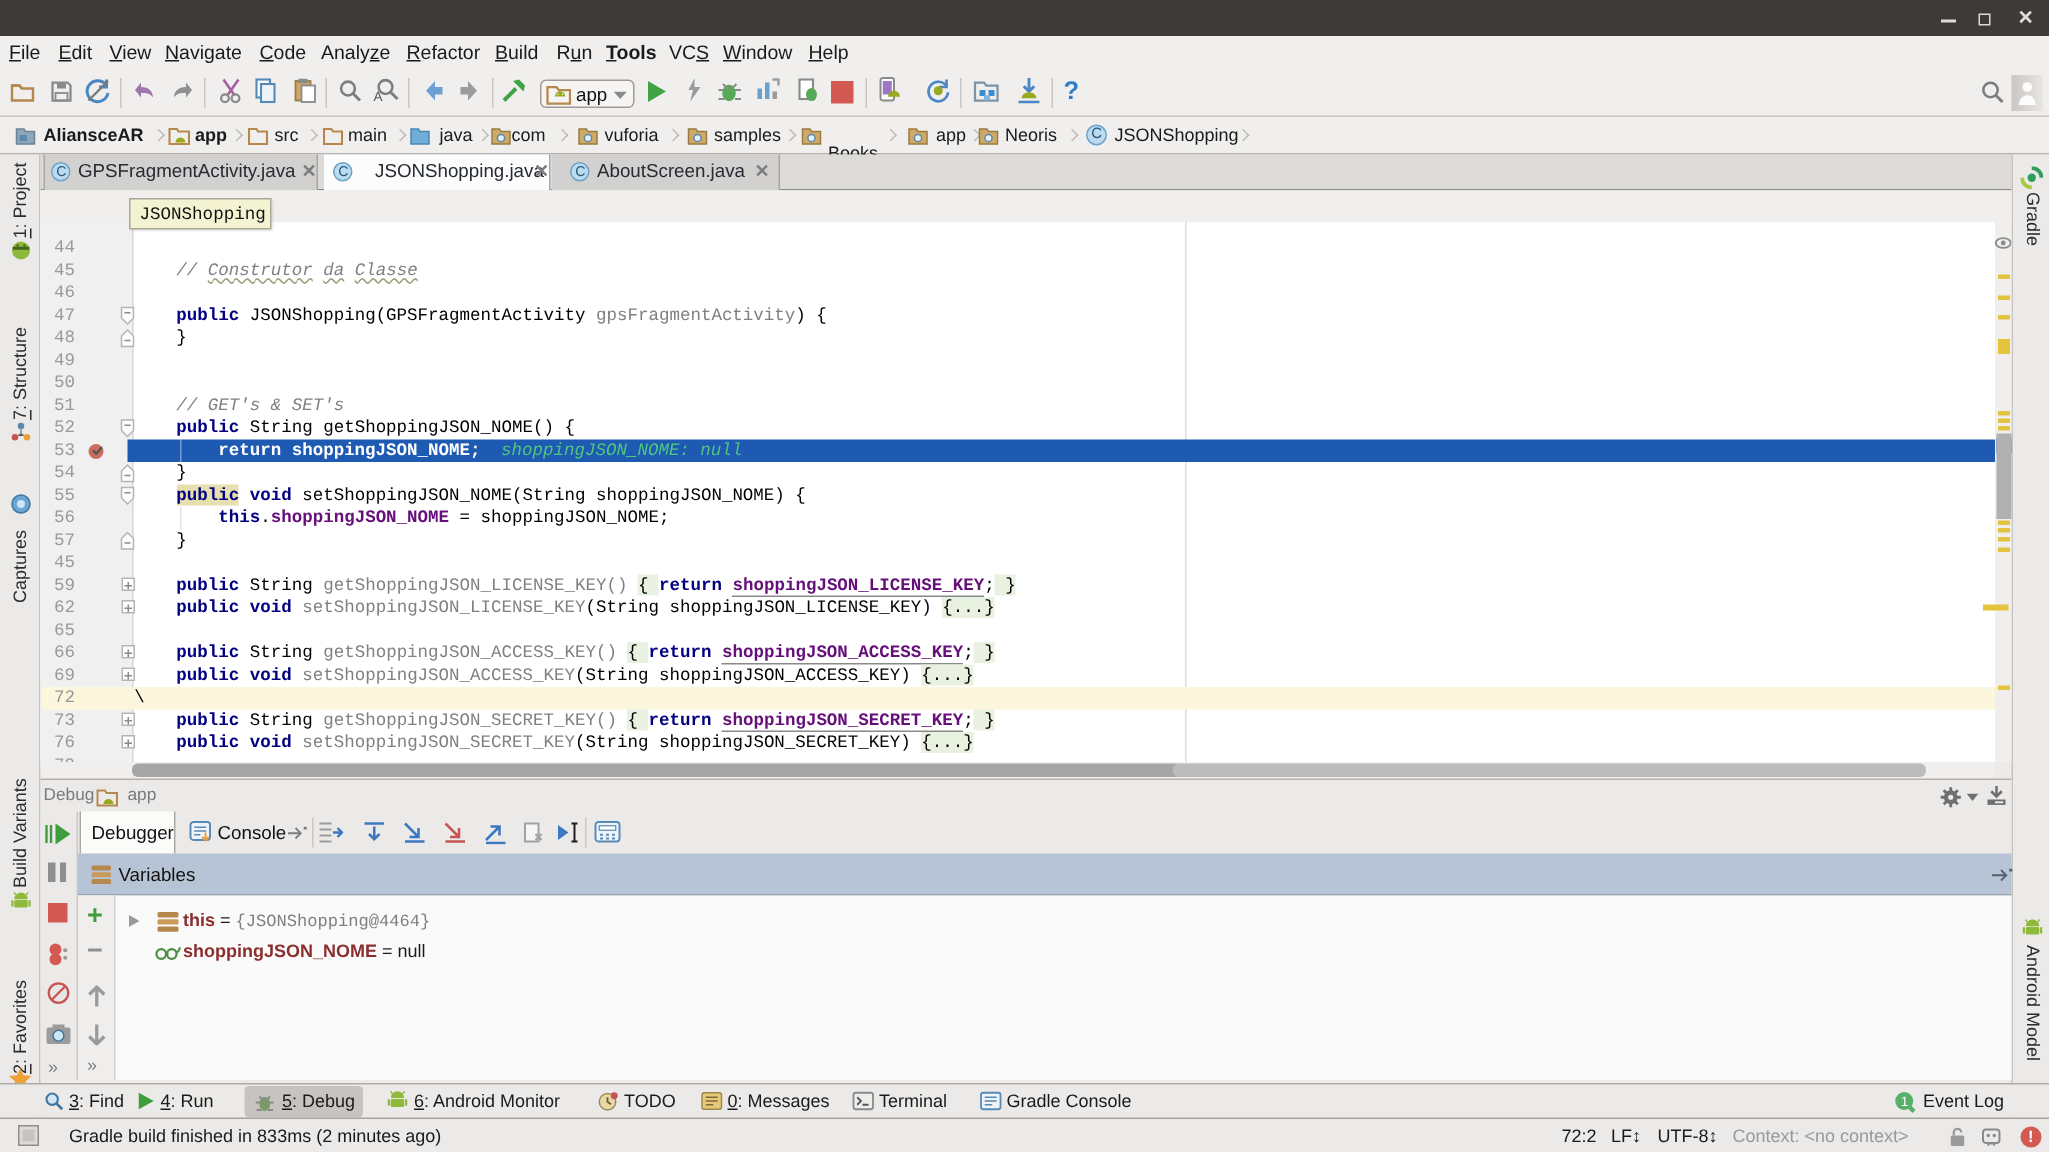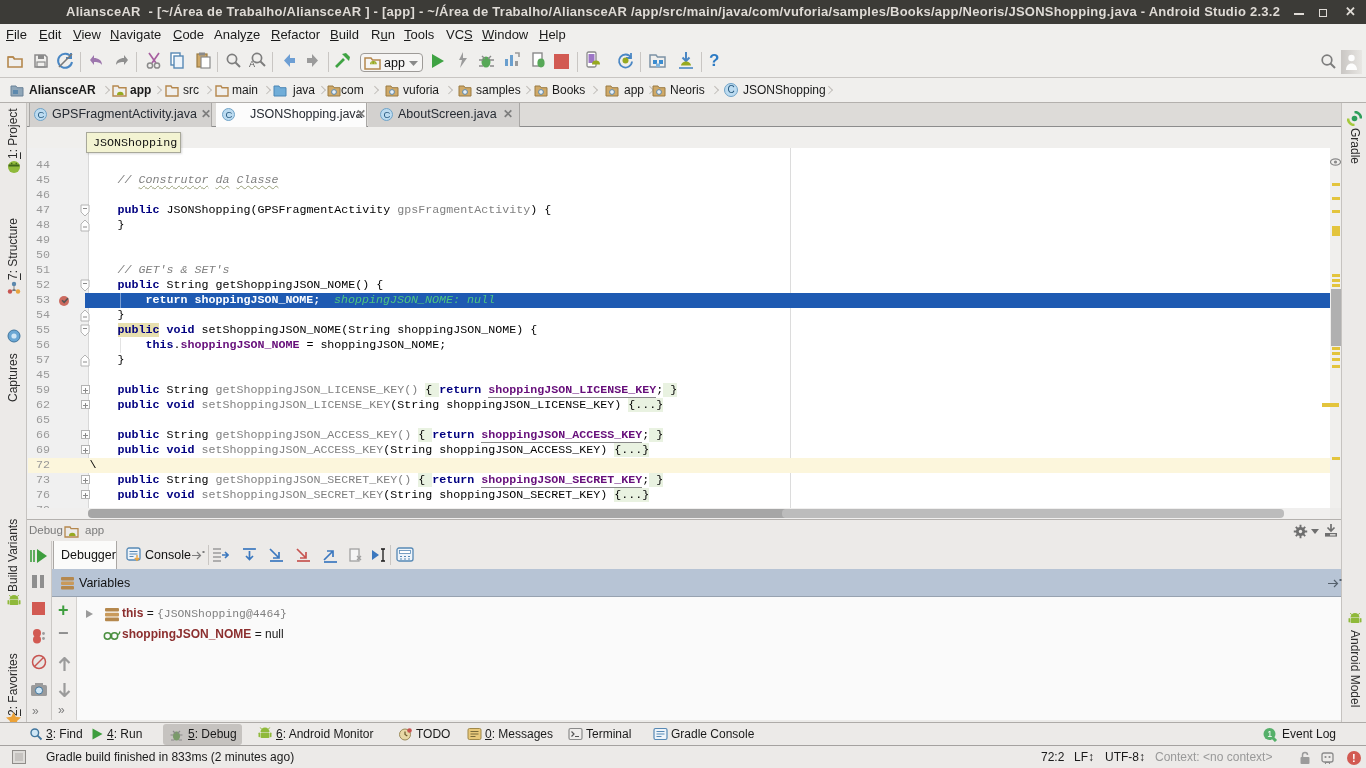--- a/index.html
+++ b/index.html
@@ -66,37 +66,36 @@
 
 #toolbtns { left:0; top:722px; width:1366px; height:23px; background:#eceae8; border-top:1px solid #aeaba8; font-size:12px; color:#1a1a1a; }
 #statusbar { left:0; top:745px; width:1366px; height:23px; background:#eceae8; border-top:1px solid #a5a2a0; font-size:12px; color:#1a1a1a; }
 .btn { top:4px; white-space:nowrap; }
 svg { display:block; }
 </style>
 </head>
 <body>
 
 <div class="abs" id="titlebar">
-  <div class="abs" id="title-text">AliansceAR&nbsp; - [~/Área de Trabalho/AliansceAR ] - [app] - ~/Área de Trabalho/AliansceAR /app/src/main/java/com/vuforia/samples/Books/app/Neoris/JSONShopping.java - Android Studio 2.3.2</div>
   <div class="abs" style="left:1294px; top:13px; width:10px; height:2px; background:#dfdbd6;"></div>
   <div class="abs" style="left:1319px; top:9px; width:8px; height:8px; border:1.6px solid #dfdbd6;"></div>
   <div class="abs" style="left:1345px; top:6px; width:11px; height:11px; font-size:13px; font-weight:bold; color:#dfdbd6; line-height:11px;">✕</div>
 </div>
 
 <div class="abs" id="menubar">
   <span class="abs mi" style="left:6px;"><u>F</u>ile</span>
   <span class="abs mi" style="left:39px;"><u>E</u>dit</span>
   <span class="abs mi" style="left:73px;"><u>V</u>iew</span>
   <span class="abs mi" style="left:110px;"><u>N</u>avigate</span>
   <span class="abs mi" style="left:173px;"><u>C</u>ode</span>
   <span class="abs mi" style="left:214px;">Analy<u>z</u>e</span>
   <span class="abs mi" style="left:271px;"><u>R</u>efactor</span>
   <span class="abs mi" style="left:330px;"><u>B</u>uild</span>
   <span class="abs mi" style="left:371px;">R<u>u</u>n</span>
-  <span class="abs mi" style="left:404px;"><u>T</u>ools</span>
+  <span class="abs mi" style="left:404px;font-weight:bold;"><u>T</u>ools</span>
   <span class="abs mi" style="left:446px;">VC<u>S</u></span>
   <span class="abs mi" style="left:482px;"><u>W</u>indow</span>
   <span class="abs mi" style="left:539px;"><u>H</u>elp</span>
 </div>
 
 <div class="abs" id="toolbar">
   <svg class="abs" style="left:6px;top:5px;" width="18" height="18" viewBox="0 0 18 18">
       <path d="M2 5h5l1.5 2H16v8H2z" fill="none" stroke="#b5884d" stroke-width="1.6"></path>
       <path d="M2 5h5l1.5 2" fill="none" stroke="#b5884d" stroke-width="1.6"></path>
     </svg>
@@ -267,21 +266,21 @@
   <svg class="abs" style="left:458px;top:6px;" width="14" height="13" viewBox="0 0 14 13">
       <path d="M1 2h5l1 1.7h6V12H1z" fill="#cfa968" stroke="#9a7b43" stroke-width="1"></path>
       <circle cx="7" cy="8" r="2.4" fill="#e8f0f8" stroke="#5b88ad" stroke-width="1"></circle>
     </svg>
   <span class="abs crumb" style="left:476px;">samples</span>
   <span class="abs chev" style="left:524px;"></span>
   <svg class="abs" style="left:534px;top:6px;" width="14" height="13" viewBox="0 0 14 13">
       <path d="M1 2h5l1 1.7h6V12H1z" fill="#cfa968" stroke="#9a7b43" stroke-width="1"></path>
       <circle cx="7" cy="8" r="2.4" fill="#e8f0f8" stroke="#5b88ad" stroke-width="1"></circle>
     </svg>
-  <span class="abs crumb" style="left:552px;">Books</span>
+  <span class="abs crumb" style="left:552px;margin-top:12px;">Books</span>
   <span class="abs chev" style="left:591px;"></span>
   <svg class="abs" style="left:605px;top:6px;" width="14" height="13" viewBox="0 0 14 13">
       <path d="M1 2h5l1 1.7h6V12H1z" fill="#cfa968" stroke="#9a7b43" stroke-width="1"></path>
       <circle cx="7" cy="8" r="2.4" fill="#e8f0f8" stroke="#5b88ad" stroke-width="1"></circle>
     </svg>
   <span class="abs crumb" style="left:624px;">app</span>
   <span class="abs chev" style="left:647px;"></span>
   <svg class="abs" style="left:652px;top:6px;" width="14" height="13" viewBox="0 0 14 13">
       <path d="M1 2h5l1 1.7h6V12H1z" fill="#cfa968" stroke="#9a7b43" stroke-width="1"></path>
       <circle cx="7" cy="8" r="2.4" fill="#e8f0f8" stroke="#5b88ad" stroke-width="1"></circle>

